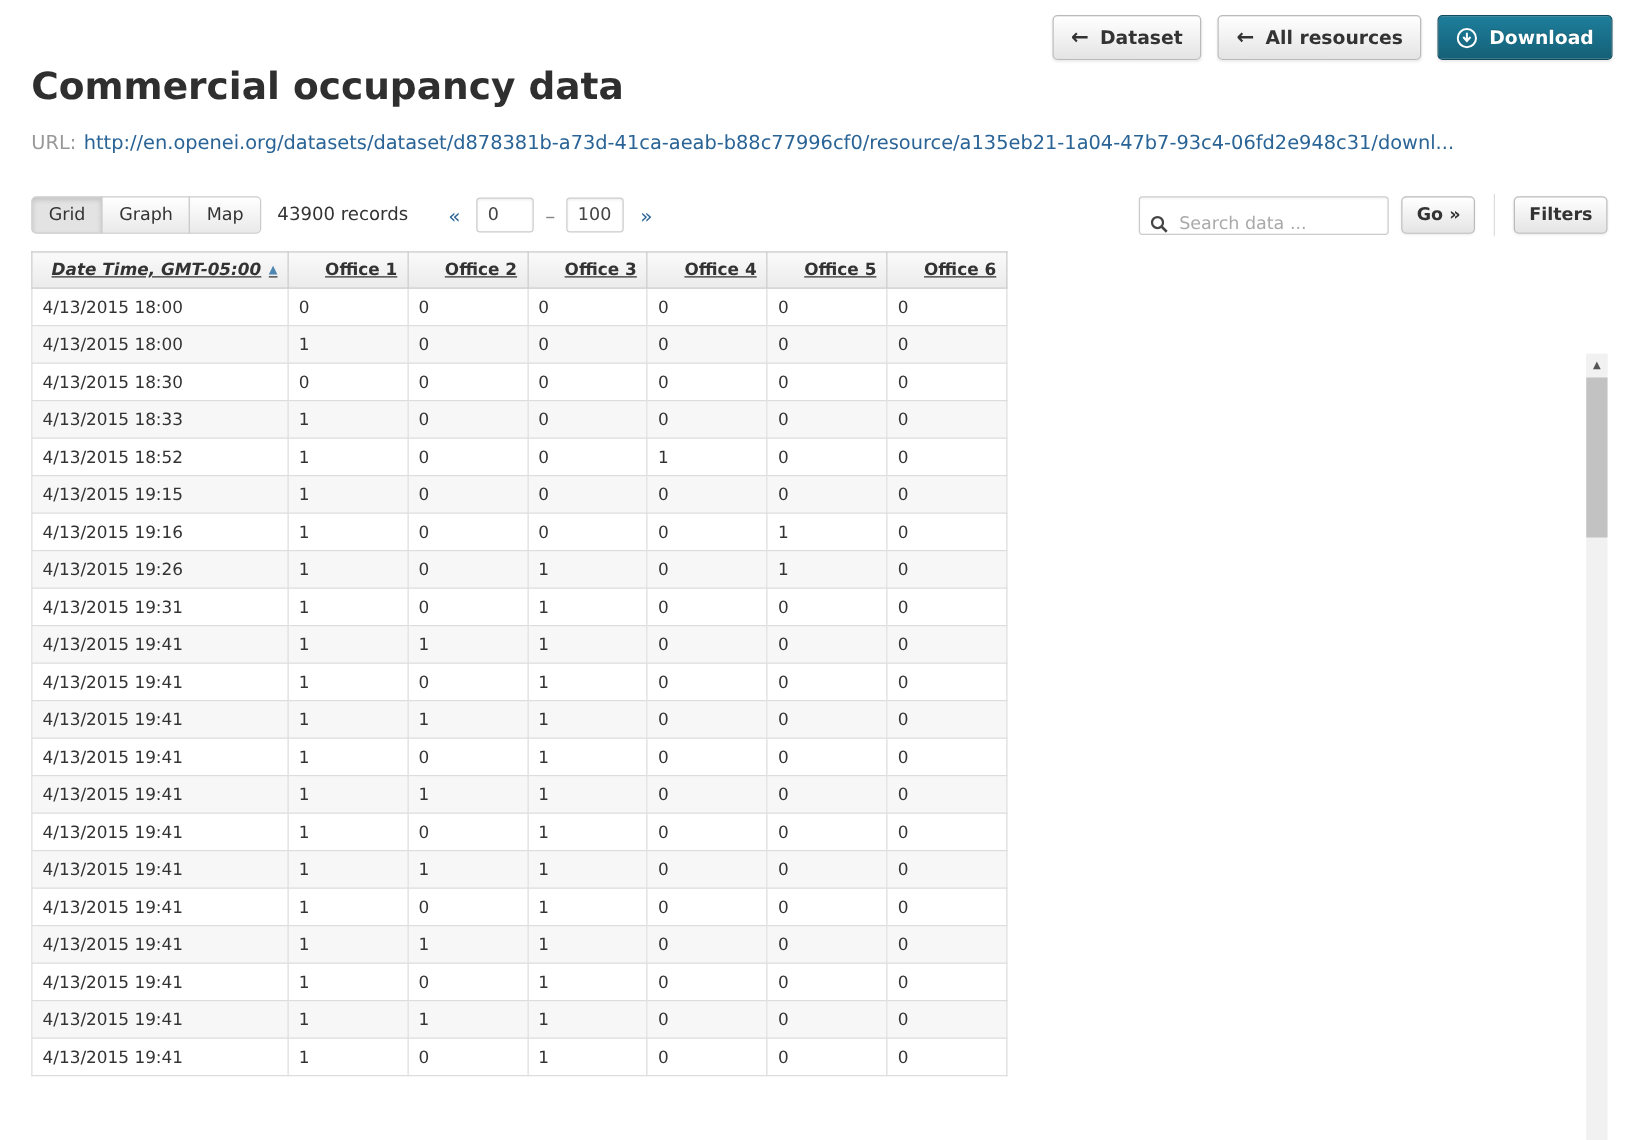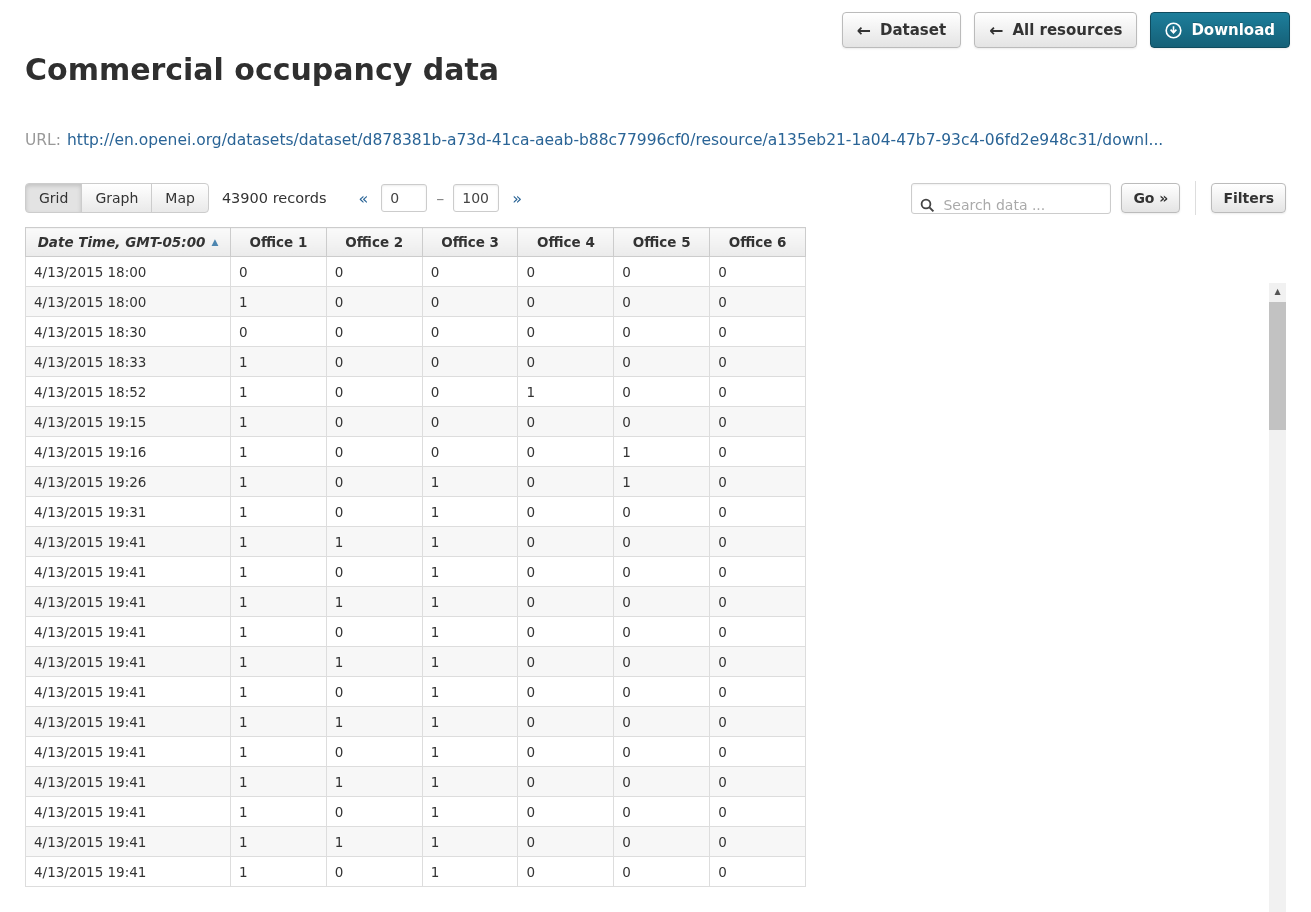--- a/index.html
+++ b/index.html
@@ -10,21 +10,21 @@
   .top-actions { position: absolute; top: 12px; right: 21px; display: flex; gap: 13px; }
   .btn { display: inline-flex; align-items: center; gap: 9px; padding: 8px 14px; font-family: inherit;
          font-size: 15px; font-weight: bold; color: #333; background: linear-gradient(#ffffff, #e4e4e4);
          border: 1px solid #bbb; border-radius: 4px; box-shadow: 0 1px 2px rgba(0,0,0,.08); cursor: pointer; }
   .btn .arrow { font-size: 17px; line-height: 1; }
   .btn-primary { color: #fff; background: linear-gradient(#1d7e9b, #156077); border-color: #0f4b5e;
                  text-shadow: 0 -1px 0 rgba(0,0,0,.2); }
   .dl-ico { display: inline-flex; }
 
   h1.page-title { font-size: 30px; line-height: 36px; font-weight: bold; color: #2f2f2f; margin-top: 52px; }
-  .url-line { margin-top: 42px; font-size: 15.5px; line-height: 20px; white-space: nowrap; overflow: hidden; }
+  .url-line { margin-top: 16px; font-size: 15.5px; line-height: 20px; white-space: nowrap; overflow: hidden; }
   .url-label { color: #999; margin-right: 6px; }
   .url-link { color: #2a6496; text-decoration: none; cursor: pointer; }
   .description { margin-top: 18px; font-size: 15px; line-height: 21px; color: #444; }
 
   .toolbar { margin-top: 32px; display: flex; align-items: center; height: 32px; }
   .tab-group { display: inline-flex; }
   .tab { padding: 6px 13px; font-size: 14px; color: #333; background: linear-gradient(#ffffff, #e9e9e9);
          border: 1px solid #ccc; cursor: pointer; font-family: inherit; text-align: right; }
   .tab + .tab { margin-left: -1px; }
   .tab:first-child { border-radius: 4px 0 0 4px; }
@@ -42,22 +42,22 @@
                 border-radius: 3px; background: #fff; padding-left: 8px; box-shadow: inset 0 1px 2px rgba(0,0,0,.06); }
   .search-box input { border: none; outline: none; flex: 1; font-family: inherit; font-size: 14px; color: #555;
                       padding: 0 8px; min-width: 0; background: transparent; }
   .search-box input::placeholder { color: #aaa; }
   .btn-small { padding: 6px 11px; font-size: 14px; font-weight: bold; }
   .v-sep { width: 1px; height: 34px; background: #ddd; margin: 0 5px; }
 
   .data-table { margin-top: 13px; border-collapse: collapse; table-layout: fixed; width: 781px; }
   .data-table th:first-child, .data-table td:first-child { width: 205px; }
   .data-table th { background: linear-gradient(#fafafa, #ebebeb); border: 1px solid #ccc; font-size: 13.5px;
-                   font-weight: bold; color: #333; text-align: center; padding: 5px 8px; height: 29px;
-                   cursor: pointer; white-space: nowrap; }
+                   font-weight: bold; color: #333; text-align: right; padding: 5px 8px; height: 29px;
+                   cursor: pointer; white-space: nowrap; text-decoration: underline; }
   .data-table th.sorted .col-label { font-style: italic; }
   .sort-arrow { font-size: 9px; color: #4d86b0; margin-left: 6px; vertical-align: 2px; }
   .data-table td { border: 1px solid #ddd; font-size: 13.5px; color: #333; padding: 6px 8px; height: 30px;
                    white-space: nowrap; overflow: hidden; }
   .data-table tbody tr:nth-child(even) { background: #f7f7f7; }
 
   .scrollbar { position: absolute; top: 283px; right: 25px; bottom: 0; width: 17px; background: #f1f1f1; }
   .scroll-btn { height: 17px; display: flex; align-items: center; justify-content: center; font-size: 8px;
                 color: #555; background: #f1f1f1; cursor: pointer; }
   .scroll-thumb { margin-top: 2px; height: 128px; background: #c2c2c2; cursor: pointer; }

